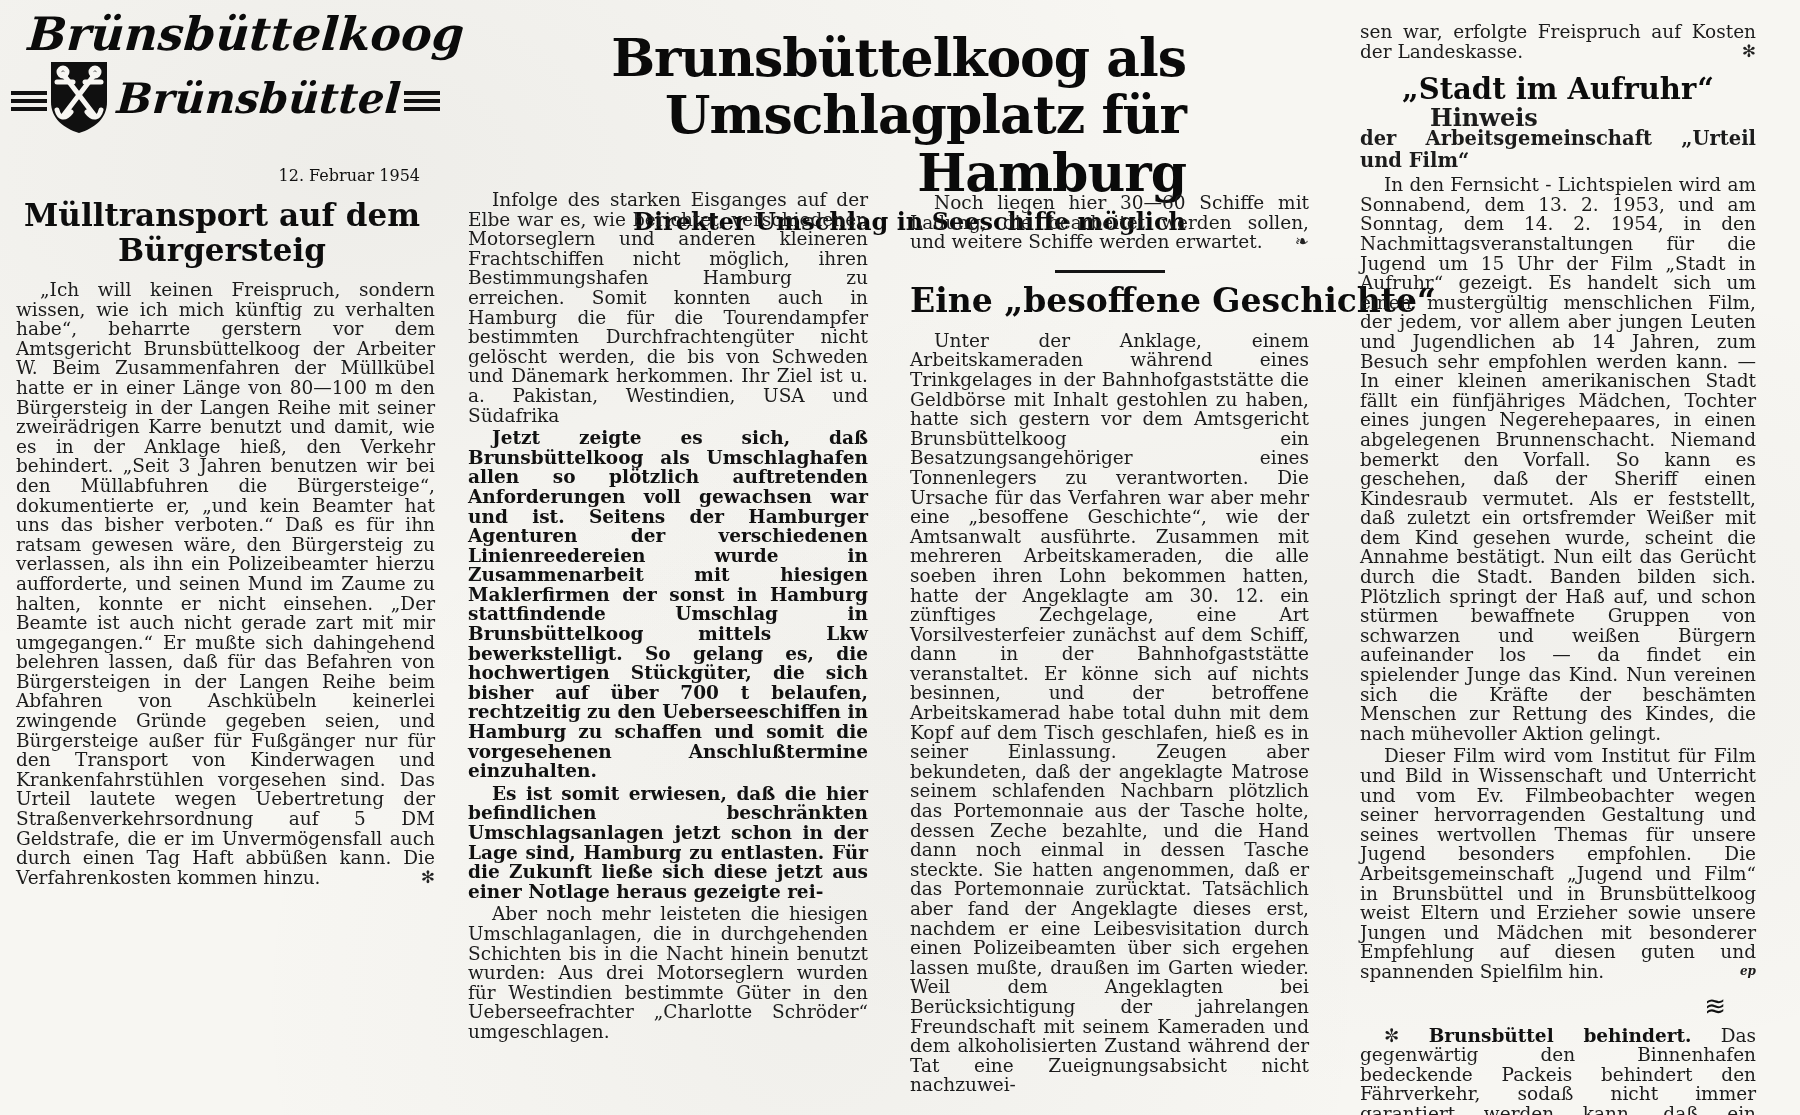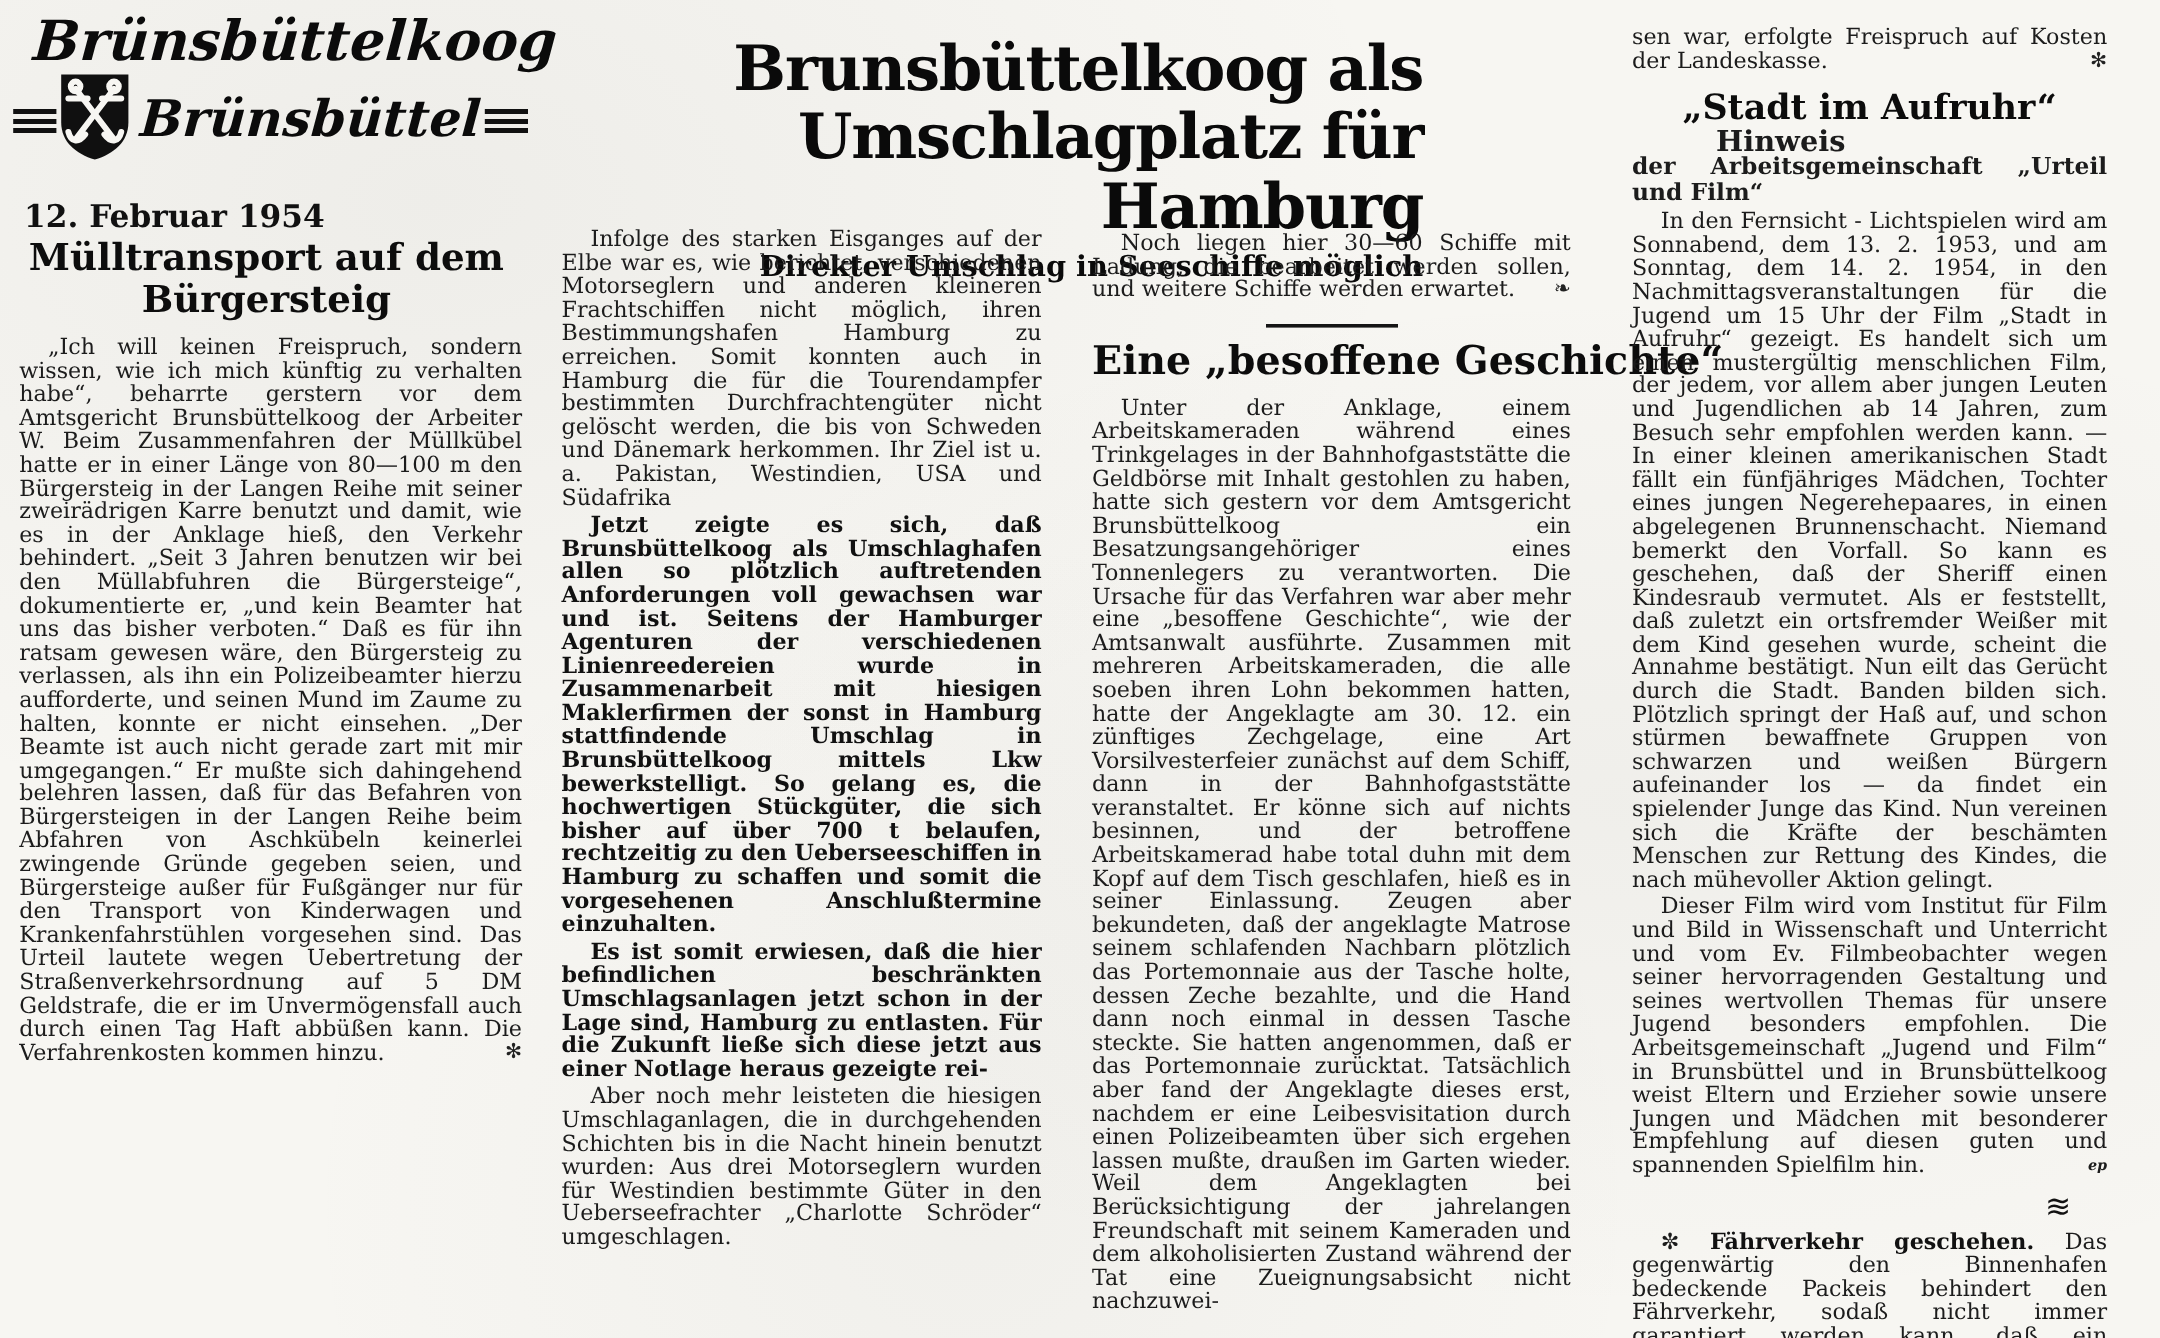--- a/index.html
+++ b/index.html
@@ -42,21 +42,21 @@
   .shield-svg{flex:0 0 auto;margin-right:2px;}
   
   .bodytext{font-size:18.5px;line-height:19.6px;text-align:justify;color:#1c1c1c;}
   .bodytext p{margin:0;}
   .bodytext p.ind{text-indent:24px;}
   .bodytext p.gap{margin-top:3px;}
   .b{font-weight:bold;color:#111;}
   .endmark{float:right;font-family:"DejaVu Sans",sans-serif;font-size:17px;color:#222;}
   .sig{float:right;font-weight:bold;font-style:italic;font-size:12px;}
   
-  .date-line{left:20px;top:166px;width:400px;text-align:left;font-weight:bold;font-size:26px;color:#111;}
+  .date-line{left:20px;top:166px;width:400px;text-align:right;font-weight:normal;font-size:16px;color:#111;}
   .a1-head{left:14px;top:198px;width:416px;text-align:center;font-weight:bold;font-size:31px;line-height:35px;color:#0d0d0d;}
   .a1-body{left:16px;top:280px;width:419px;}
   
   .main-head{left:428px;top:30px;width:758px;text-align:right;color:#0a0a0a;}
   .main-head .h1a{font-weight:bold;font-size:52px;line-height:56px;letter-spacing:-1px;}
   .main-head .h1b{font-weight:bold;font-size:52px;line-height:58px;letter-spacing:-1px;}
   .main-head .sub{font-weight:bold;font-size:24px;line-height:28px;margin-top:6px;}
   .col2{left:468px;top:190px;width:400px;}
   .col3{left:910px;top:190px;width:399px;}
   .shortrule{width:110px;height:3px;background:#151515;margin:18px auto 10px auto;}
@@ -134,16 +134,16 @@
 
     <h2 class="a4-head">„Stadt im Aufruhr“</h2>
     <div class="a4-hint1">Hinweis</div>
     <div class="a4-hint2">der Arbeitsgemeinschaft „Urteil und Film“</div>
 
     <p class="ind gap">In den Fernsicht - Lichtspielen wird am Sonnabend, dem 13. 2. 1953, und am Sonntag, dem 14. 2. 1954, in den Nachmittagsveranstaltungen für die Jugend um 15 Uhr der Film „Stadt in Aufruhr“ gezeigt. Es handelt sich um einen mustergültig menschlichen Film, der jedem, vor allem aber jungen Leuten und Jugendlichen ab 14 Jahren, zum Besuch sehr empfohlen werden kann. — In einer kleinen amerikanischen Stadt fällt ein fünfjähriges Mädchen, Tochter eines jungen Negerehepaares, in einen abgelegenen Brunnenschacht. Niemand bemerkt den Vorfall. So kann es geschehen, daß der Sheriff einen Kindesraub vermutet. Als er feststellt, daß zuletzt ein ortsfremder Weißer mit dem Kind gesehen wurde, scheint die Annahme bestätigt. Nun eilt das Gerücht durch die Stadt. Banden bilden sich. Plötzlich springt der Haß auf, und schon stürmen bewaffnete Gruppen von schwarzen und weißen Bürgern aufeinander los — da findet ein spielender Junge das Kind. Nun vereinen sich die Kräfte der beschämten Menschen zur Rettung des Kindes, die nach mühevoller Aktion gelingt.</p>
     <p class="ind gap"><span>Dieser Film wird vom Institut für Film und Bild in Wissenschaft und Unterricht und vom Ev. Filmbeobachter wegen seiner hervorragenden Gestaltung und seines wertvollen Themas für unsere Jugend besonders empfohlen. Die Arbeitsgemeinschaft „Jugend und Film“ in Brunsbüttel und in Brunsbüttelkoog weist Eltern und Erzieher sowie unsere Jungen und Mädchen mit besonderer Empfehlung auf diesen guten und spannenden Spielfilm hin.</span> <span class="sig">ep</span></p>
 
     <span class="wavemark">≋</span>
 
-    <p class="ind"><span class="star">✼</span> <span class="b">Fährverkehr geschehen.</span> <span>Das gegenwärtig den Binnenhafen bedeckende Packeis behindert den Fährverkehr, sodaß nicht immer garantiert werden kann, daß ein Fährdampfer die gegenüberliegende Fährbucht zur vorgesehenen Zeit erreicht.</span></p>
+    <p class="ind"><span class="star">✼</span> <span class="b">Brunsbüttel behindert.</span> <span>Das gegenwärtig den Binnenhafen bedeckende Packeis behindert den Fährverkehr, sodaß nicht immer garantiert werden kann, daß ein Fährdampfer die gegenüberliegende Fährbucht zur vorgesehenen Zeit erreicht.</span></p>
   </div>
 
 </div>
 
 </body></html>

